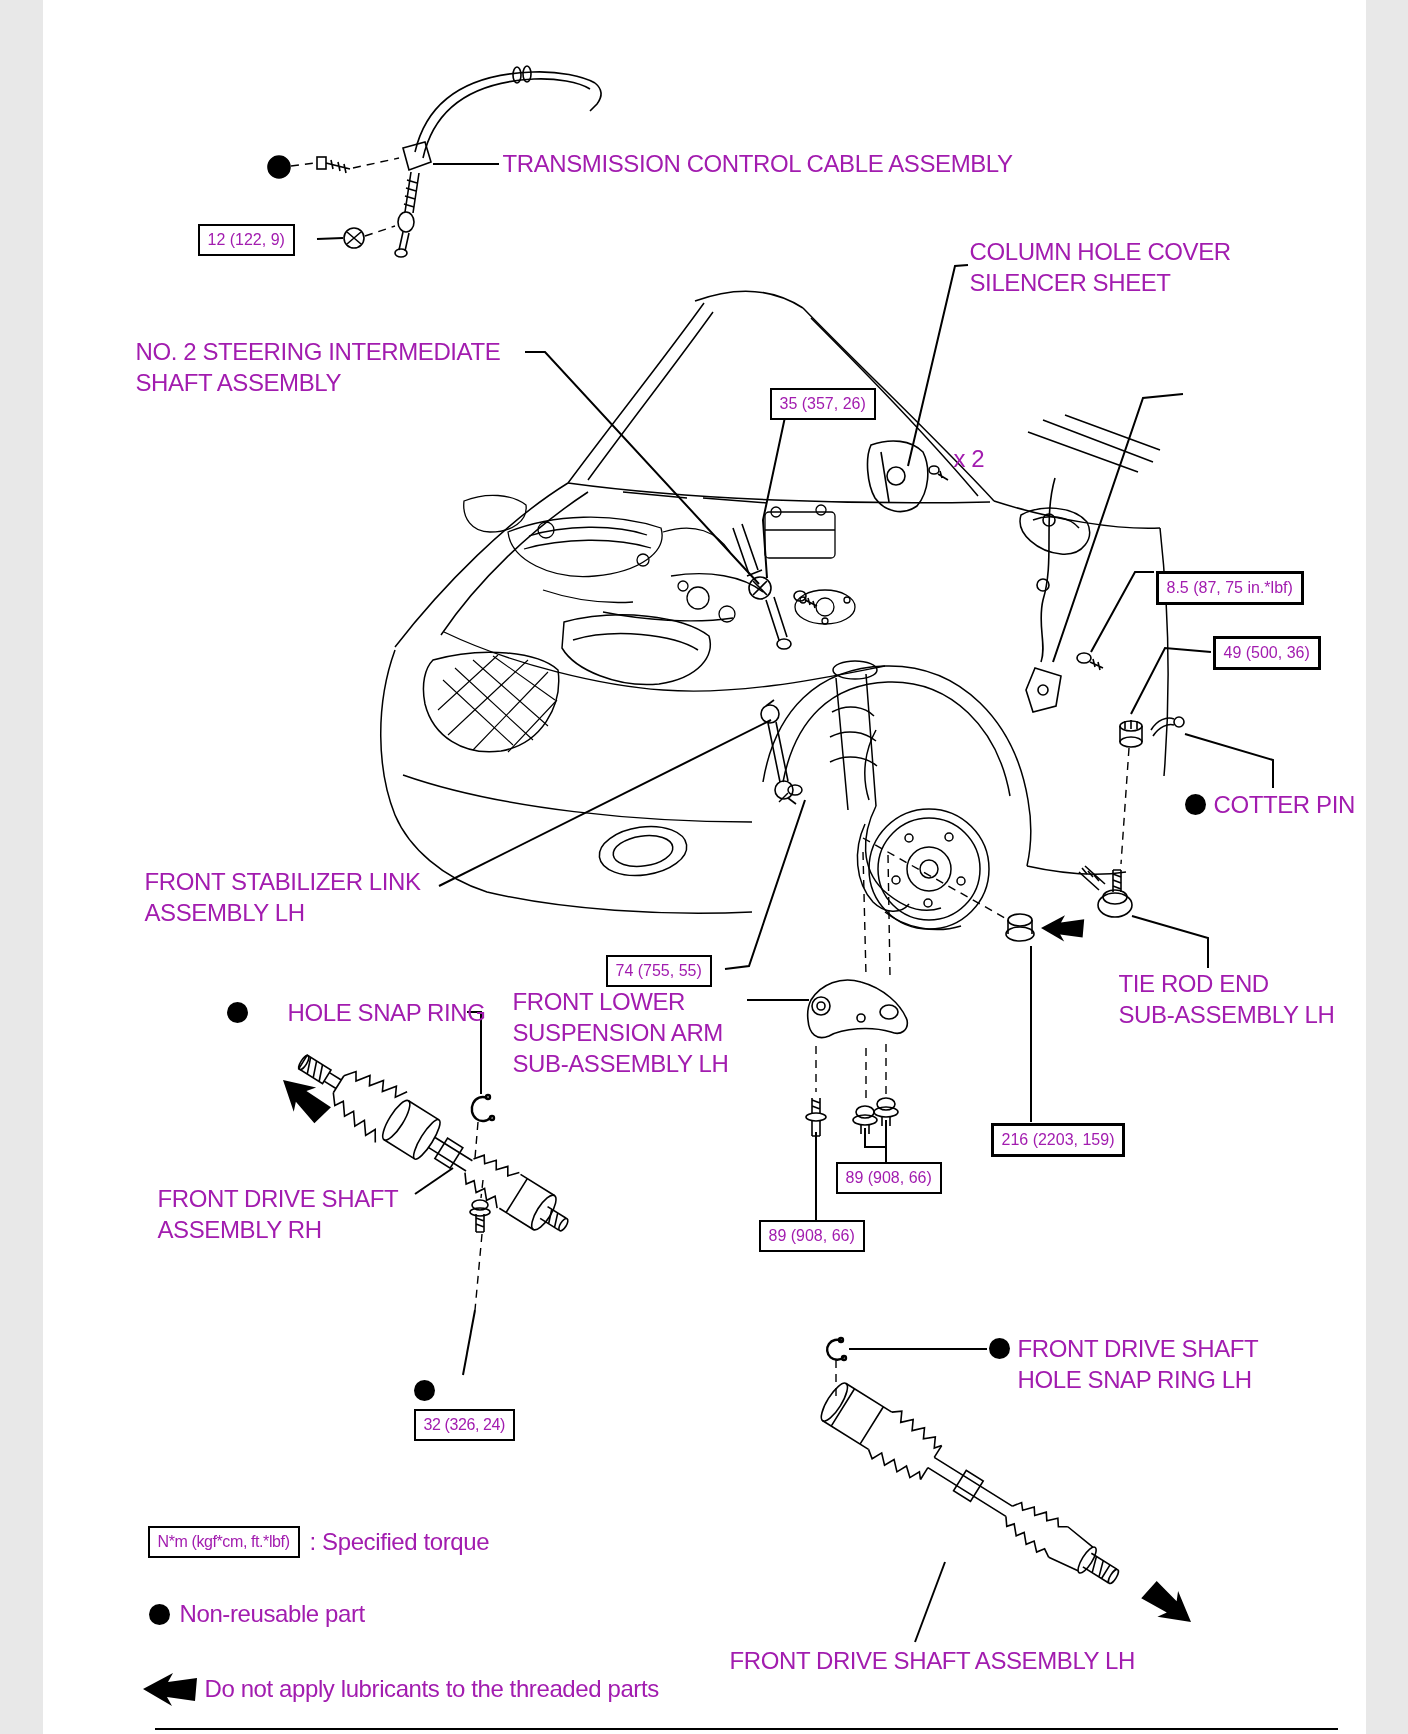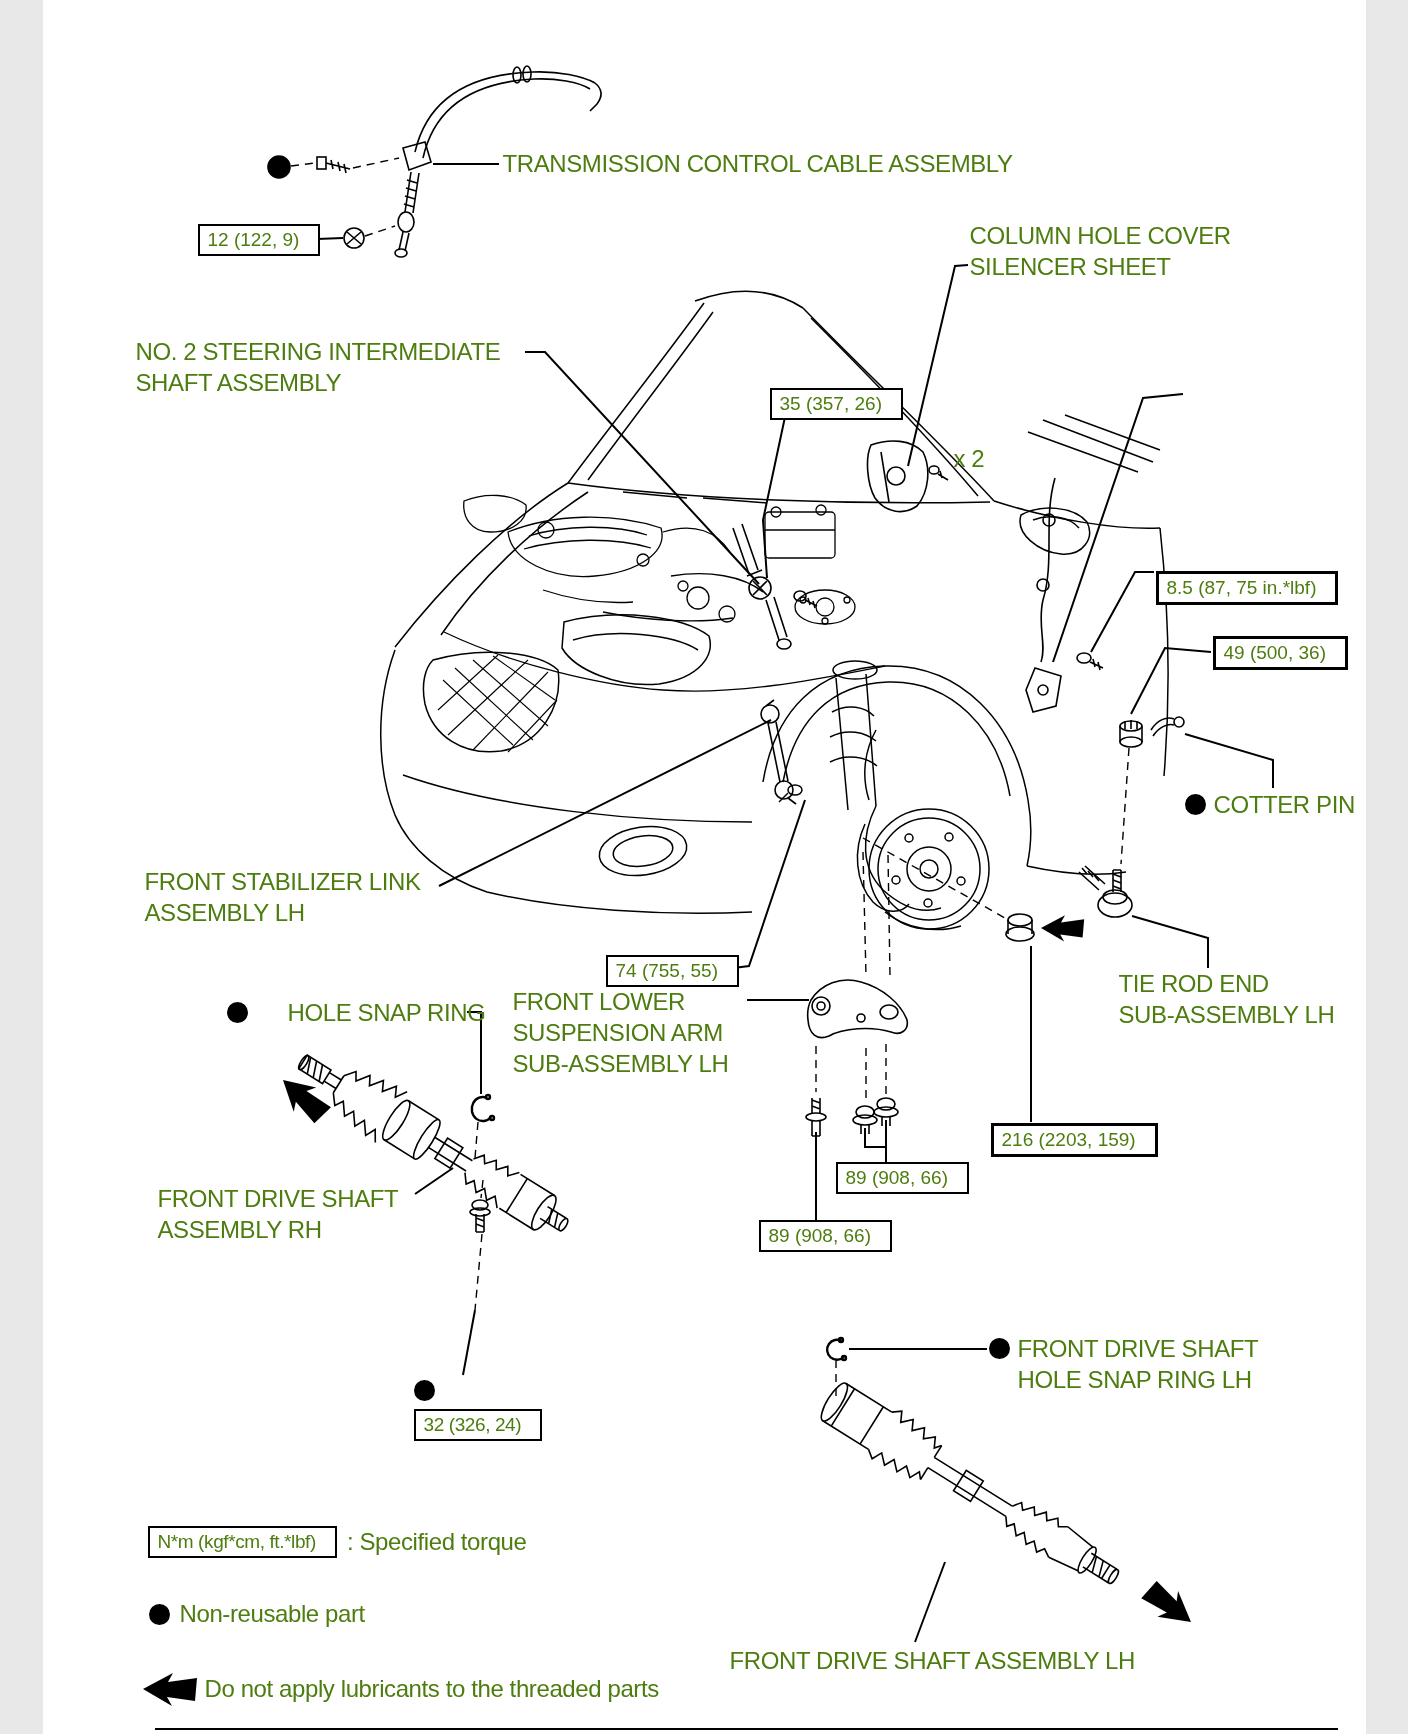--- a/index.html
+++ b/index.html
@@ -1,37 +1,37 @@
 <!DOCTYPE html>
 <html><head>
 <meta charset="utf-8">
 <style>
   html,body{margin:0;padding:0;background:#e8e8e8;}
   #page{
     position:relative;
     width:1323px;height:1734px;
     background:#ffffff;
     font-family:"Liberation Sans","DejaVu Sans",sans-serif;
-    color:#4d7c0f;
+    color:#a21caf;
     overflow:hidden;
     margin:0 auto;
   }
   #art{position:absolute;left:0;top:0;}
   .lbl{
     position:absolute;
     font-size:24px;line-height:31px;
     letter-spacing:-0.4px;
     white-space:pre-line;
   }
   .tq{
     position:absolute;
     border:2.5px solid #000;
     background:#fff;
-    padding:1px 19px 2px 8px;
-    font-size:19px;line-height:25px;
+    padding:1px 8px 2px 8px;
+    font-size:16px;line-height:25px;
     white-space:nowrap;
   }
   .tq.bold{border-width:3.5px;}
   .dotrow{
     position:absolute;
     display:flex;align-items:flex-start;gap:8px;
     font-size:24px;line-height:31px;
     letter-spacing:-0.4px;
     white-space:pre-line;
   }
@@ -319,21 +319,21 @@
     <path d="M806,1349 L944,1349"></path>
     <path d="M872,1642 L902,1562"></path>
   </g>
 
   <use href="#bigarrow" transform="translate(100,1689)" fill="#000" stroke="none"></use>
   <path d="M112,1729 H1295" stroke-width="2"></path>
 </svg>
 
 <div class="lbl" style="left:460px;top:148px;">TRANSMISSION CONTROL CABLE ASSEMBLY</div>
 
-<div class="lbl" style="left:927px;top:220px;">COLUMN HOLE COVER
+<div class="lbl" style="left:927px;top:236px;">COLUMN HOLE COVER
 SILENCER SHEET</div>
 
 <div class="lbl" style="left:93px;top:336px;">NO. 2 STEERING INTERMEDIATE
 SHAFT ASSEMBLY</div>
 
 <div class="lbl" style="left:911px;top:443px;">x 2</div>
 
 
 <div class="dotrow" style="left:1142px;top:789px;">
   <span class="dot"></span>

